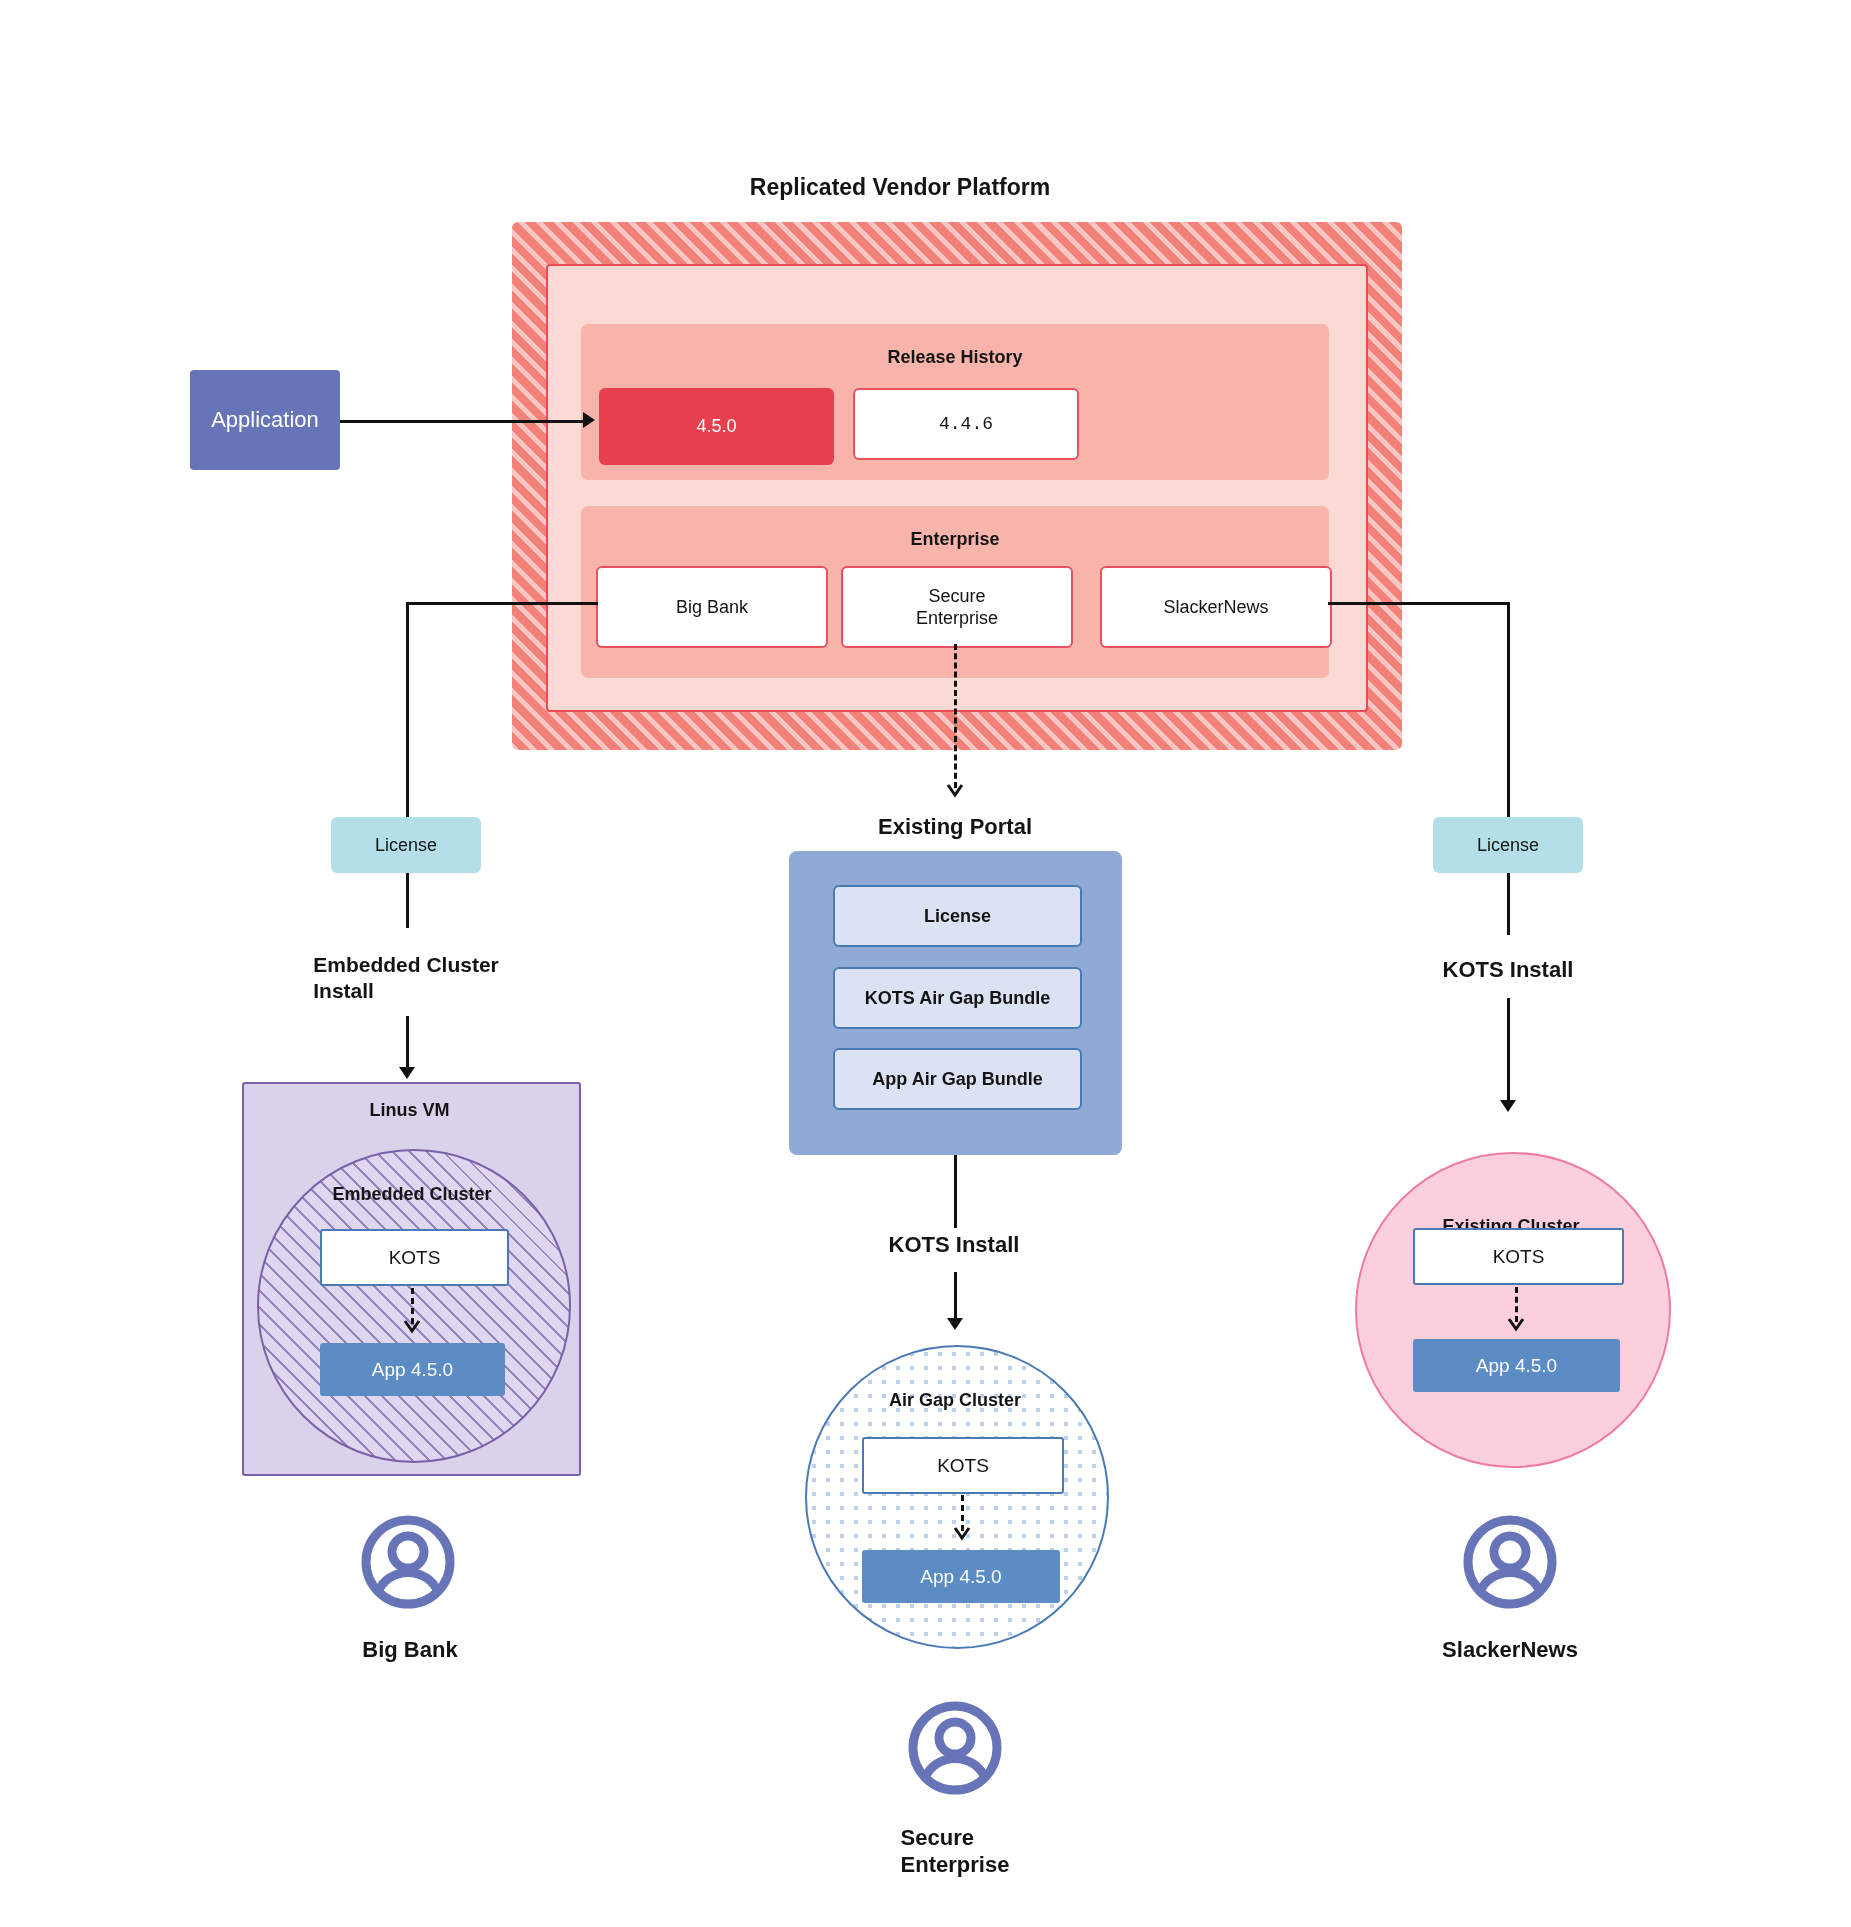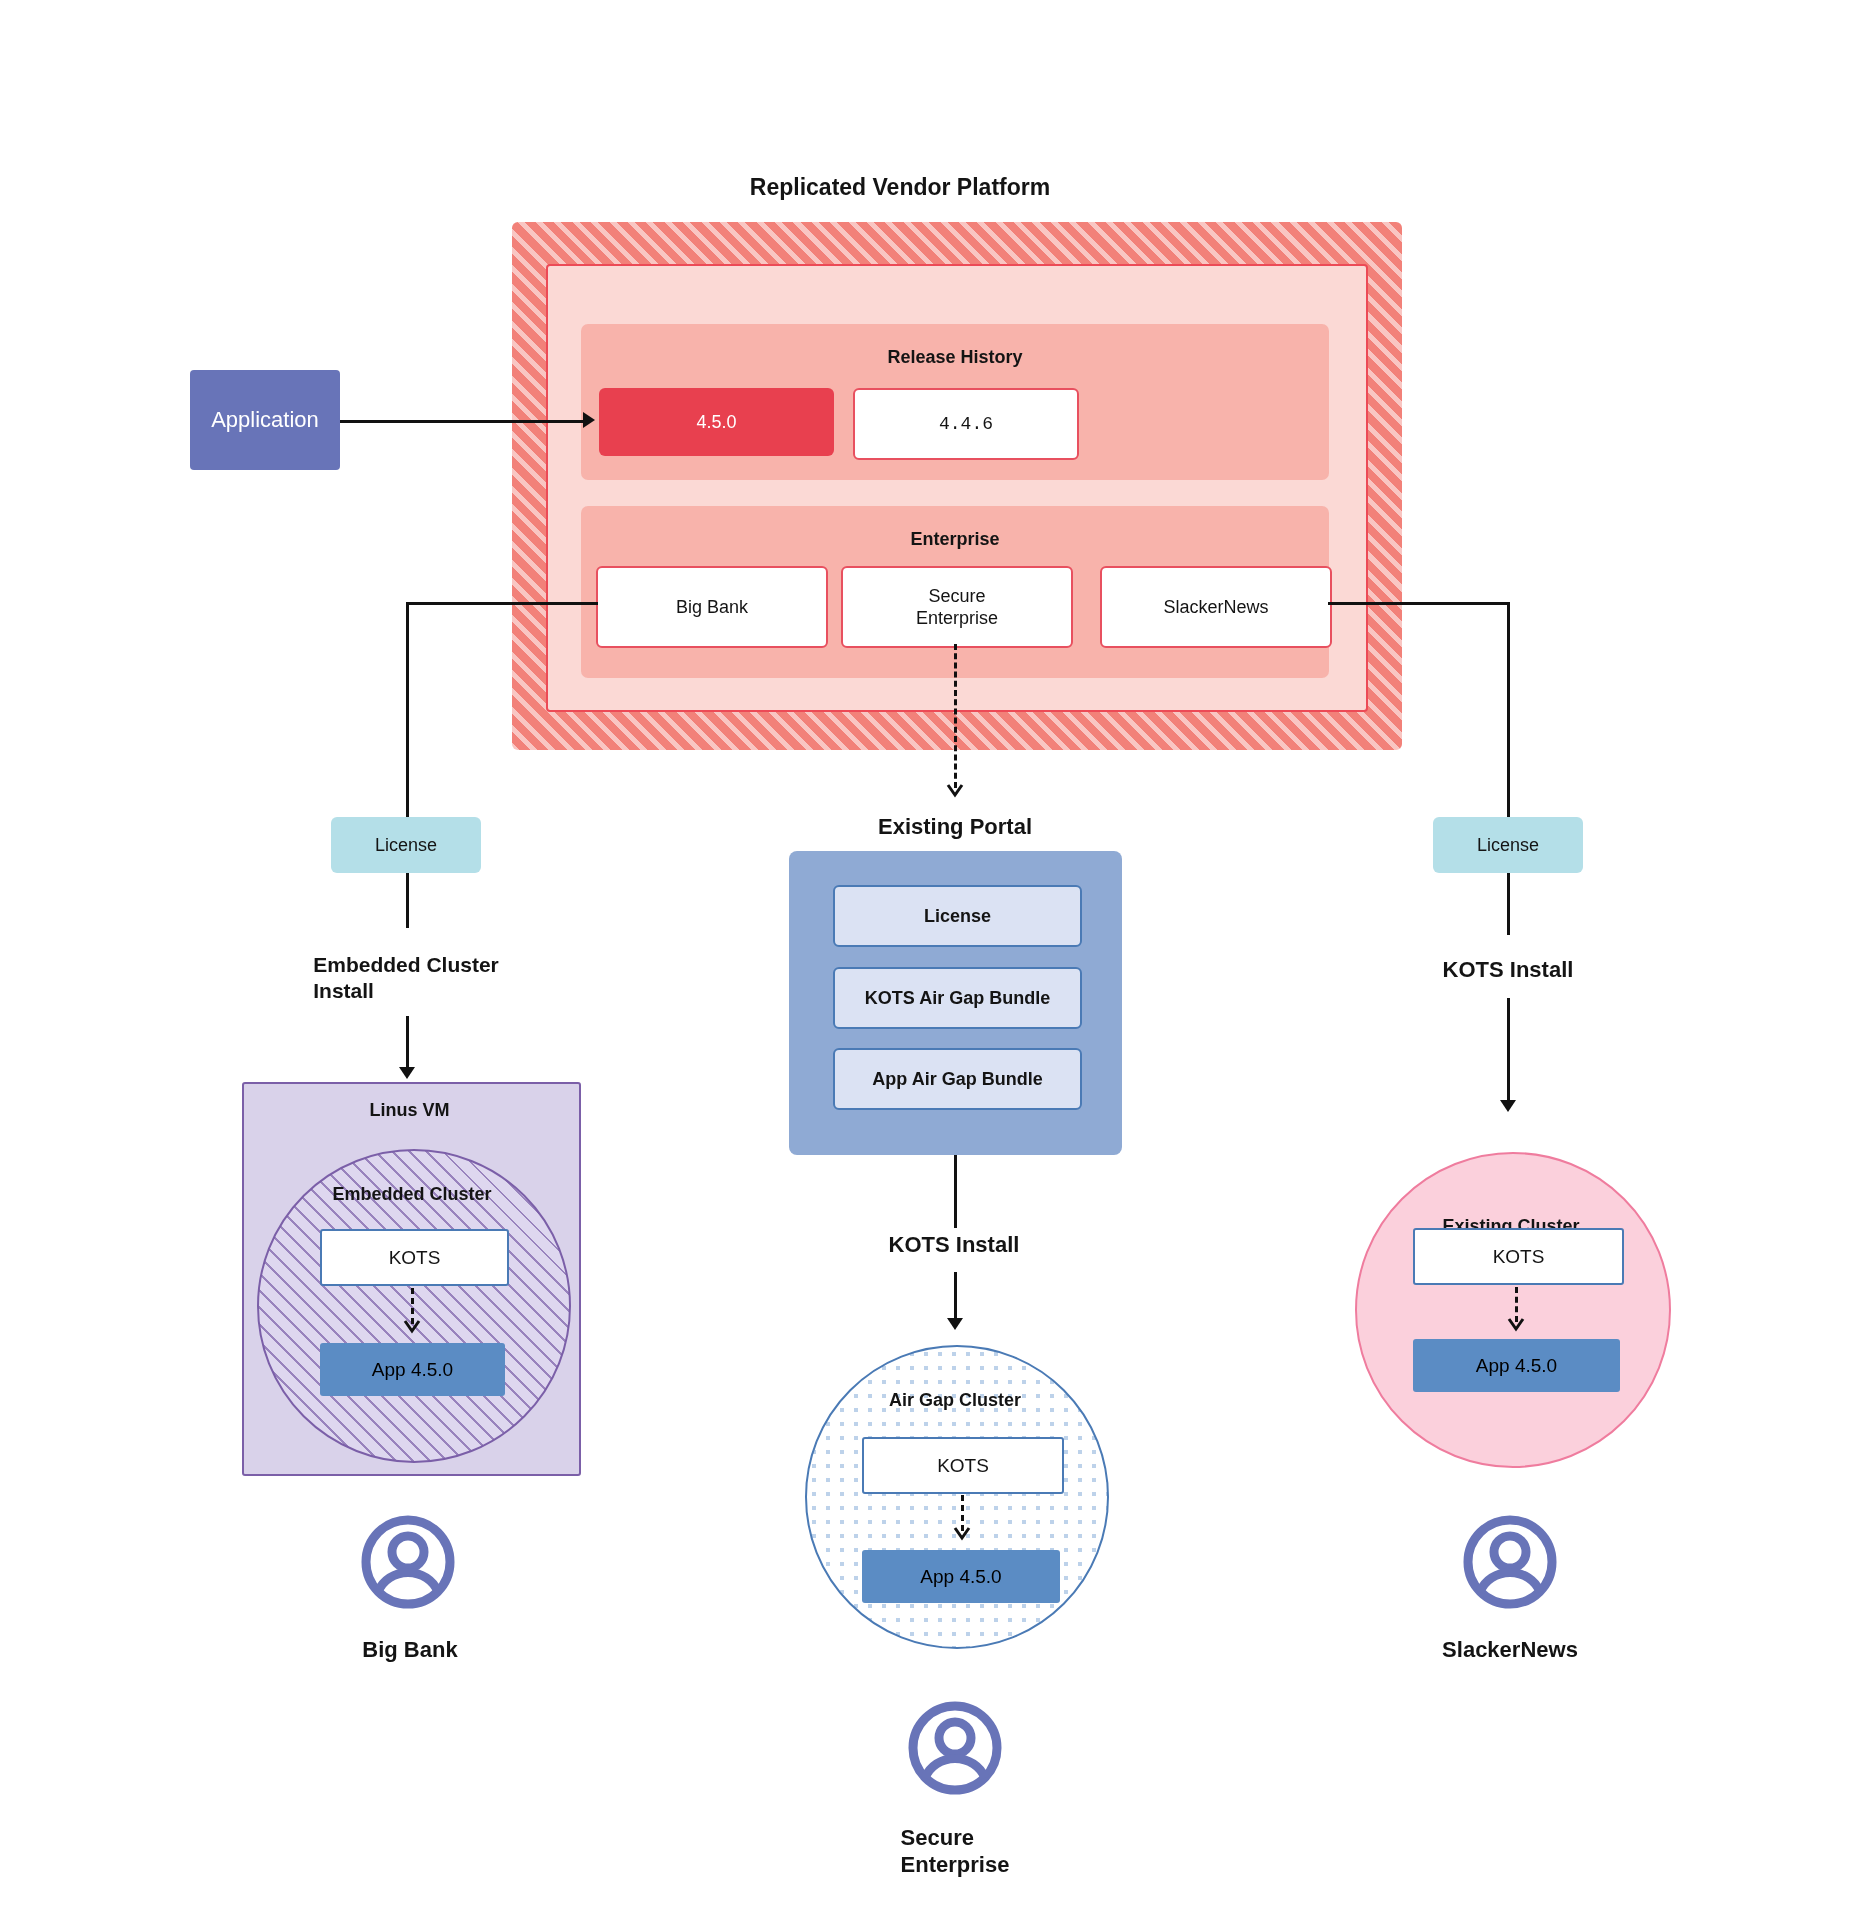--- a/index.html
+++ b/index.html
@@ -57,21 +57,21 @@
   .circle-dots{
     border-radius:50%;
     border:2px solid #4a7ab5;
     background-color:#ffffff;
     background-image:radial-gradient(#bdd2ea 2.2px, rgba(0,0,0,0) 2.4px);
     background-size:14px 14px;
   }
   .circle-pink{border-radius:50%;border:2px solid #ef7c9e;background:#fbd0dc;}
   .kots-box{background:#ffffff;border:2px solid #4a7ab5;border-radius:3px;
             font-size:19px;color:#141414;}
-  .app-ver-box{background:#5b8cc4;color:#000000;border-radius:3px;font-size:19px;}
+  .app-ver-box{background:#5b8cc4;color:#ffffff;border-radius:3px;font-size:19px;}
 
   
   .line{background:#111111;}
   .vline{width:3px;}
   .hline{height:3px;}
   .dline-v{width:0;border-left:3px dashed #111111;}
   .arrow-down{width:0;height:0;border-left:8px solid transparent;border-right:8px solid transparent;border-top:12px solid #111111;}
   .arrow-right{width:0;height:0;border-top:8px solid transparent;border-bottom:8px solid transparent;border-left:12px solid #111111;}
 
   .avatar svg{display:block;}
@@ -83,21 +83,21 @@
 
   <div class="abs lbl lbl-title ctr" style="left:700px;top:172px;width:400px;height:30px;">Replicated Vendor Platform</div>
 
   <div class="abs hatch-red" style="left:512px;top:222px;width:890px;height:528px;"></div>
 
   <div class="abs stable-channel" style="left:546px;top:264px;width:818px;height:444px;"></div>
 
   <div class="abs inner-band" style="left:581px;top:324px;width:748px;height:156px;"></div>
   <div class="abs lbl lbl-sec ctr" style="left:581px;top:346px;width:748px;height:24px;">Release History</div>
 
-  <div class="abs rel-card rel-current" style="left:599px;top:388px;width:235px;height:68px;">4.5.0</div>
+  <div class="abs rel-card rel-current" style="left:599px;top:388px;width:235px;height:77px;">4.5.0</div>
   <div class="abs rel-card rel-prev" style="left:853px;top:388px;width:222px;height:68px;font-family:Liberation Mono, monospace;">4.4.6</div>
 
   <div class="abs inner-band" style="left:581px;top:506px;width:748px;height:172px;"></div>
   <div class="abs lbl lbl-sec ctr" style="left:581px;top:528px;width:748px;height:24px;">Enterprise</div>
 
   <div class="abs cust-card" style="left:596px;top:566px;width:228px;height:78px;">Big Bank</div>
   <div class="abs cust-card" style="left:841px;top:566px;width:228px;height:78px;">Secure
 Enterprise</div>
   <div class="abs cust-card" style="left:1100px;top:566px;width:228px;height:78px;">SlackerNews</div>
 

